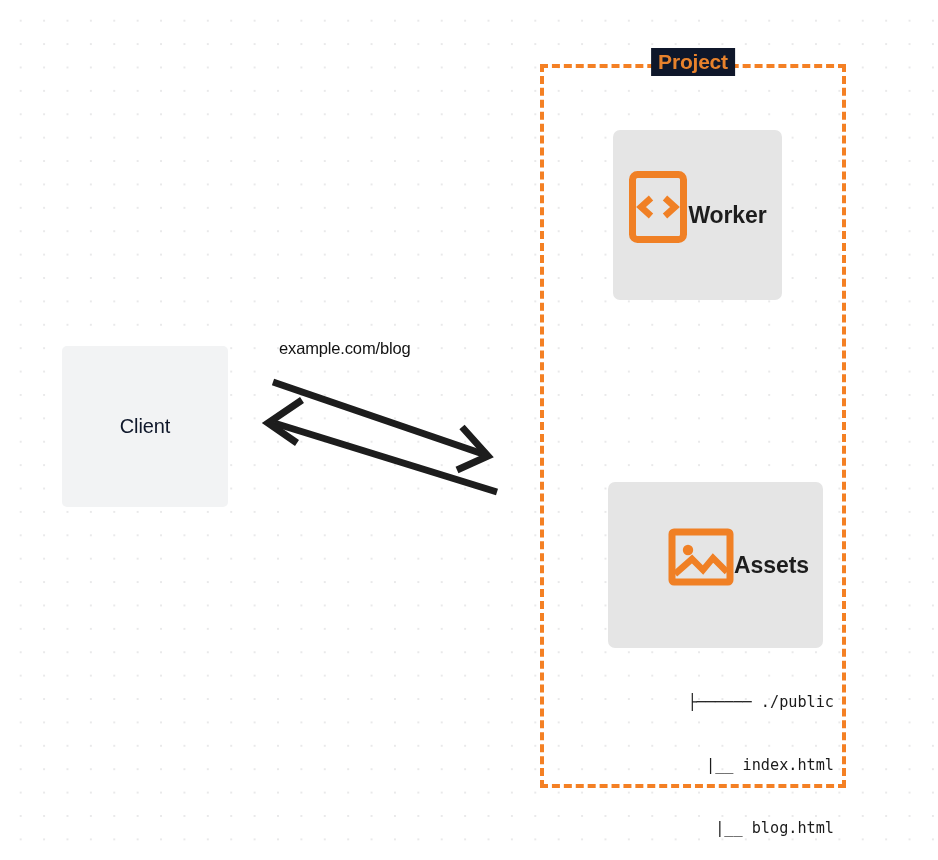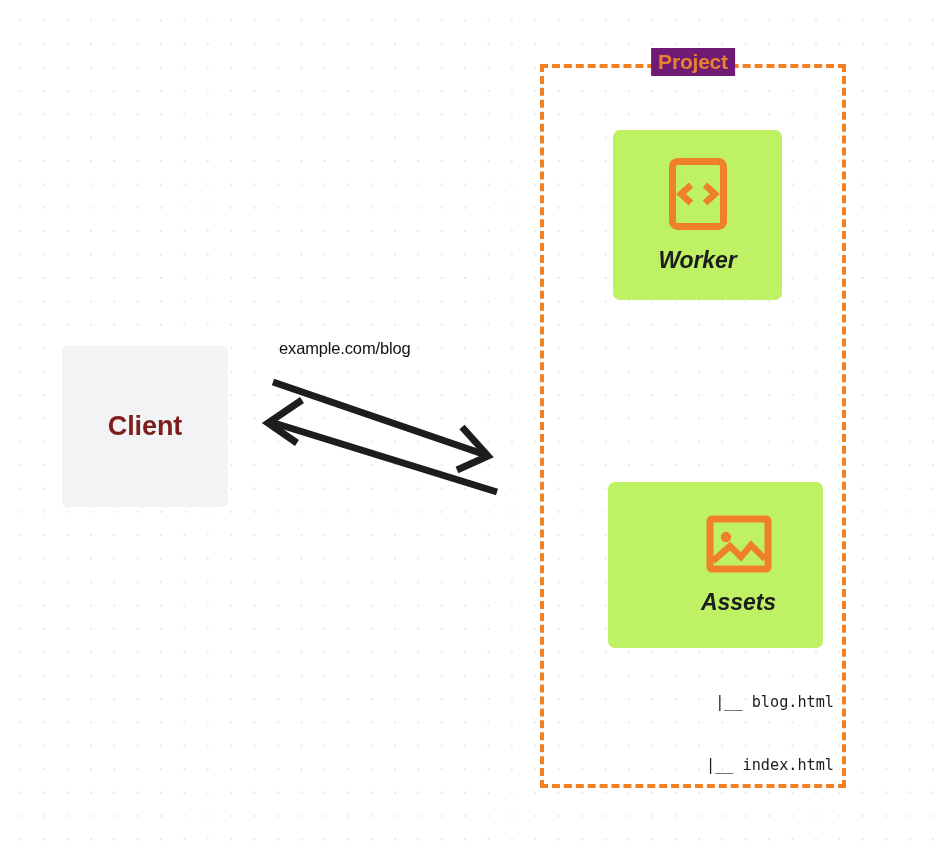--- a/index.html
+++ b/index.html
@@ -29,23 +29,23 @@
     top: 346px;
     width: 166px;
     height: 161px;
     background: #f2f3f4;
     border-radius: 5px;
     display: flex;
     align-items: center;
     justify-content: center;
   }
   #client-node .node-label {
-    font-size: 27px;
-    font-weight: bold;
-    color: #7f1d1d;
+    font-size: 20px;
+    font-weight: normal;
+    color: #0f172a;
     letter-spacing: -0.1px;
   }
 
   
   #connection-label {
     position: absolute;
     left: 279px;
     top: 339px;
     font-size: 16.5px;
     font-weight: normal;
@@ -75,40 +75,39 @@
     position: absolute;
     inset: 0;
     border: 4px dashed #f48024;
     box-sizing: border-box;
   }
   #project-title {
     position: absolute;
     top: -16px;
     left: 50%;
     transform: translateX(-50%);
-    background: #701a75;
+    background: #0f172a;
     padding: 0 7px;
     font-size: 21px;
     font-weight: bold;
     color: #e8822c;
     letter-spacing: -0.2px;
     line-height: 28px;
     white-space: nowrap;
   }
 
   
   .svc-node {
     position: absolute;
-    background: #bef264;
+    background: #e5e5e5;
     border-radius: 7px;
     display: flex;
-    flex-direction: column;
+    flex-direction: row;
     align-items: center;
     justify-content: center;
-    font-style: italic;
   }
   #worker-node {
     left: 73px;
     top: 66px;
     width: 169px;
     height: 170px;
   }
   #assets-node {
     left: 68px;
     top: 418px;
@@ -184,19 +183,20 @@
     <div id="assets-node" class="svc-node">
       <svg class="svc-icon" width="66" height="58" viewBox="0 0 66 58">
         <rect x="4" y="4" width="58" height="50" rx="2" ry="2" fill="none" stroke="#f08025" stroke-width="7"></rect>
         <circle cx="20" cy="22" r="5.2" fill="#f08025"></circle>
         <polyline points="7,46 24,31 35,42 45,30 59,44" fill="none" stroke="#f08025" stroke-width="6.5" stroke-linecap="butt" stroke-linejoin="miter"></polyline>
       </svg>
       <span class="svc-label">Assets</span>
     </div>
 
     <div id="file-tree">
+      <div class="tree-row"><span>├────── </span><span>./public</span></div>
+      <div class="tree-row"><span>|__ </span><span>index.html</span></div>
       <div class="tree-row"><span>|__ </span><span>blog.html</span></div>
-      <div class="tree-row"><span>|__ </span><span>index.html</span></div>
       
     </div>
 
   </div>
 </div>
 
 </body></html>

